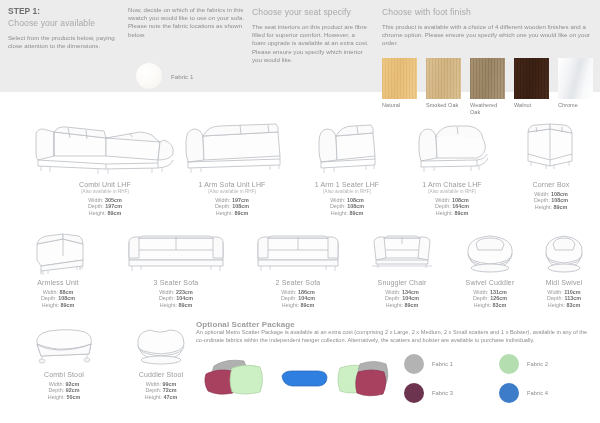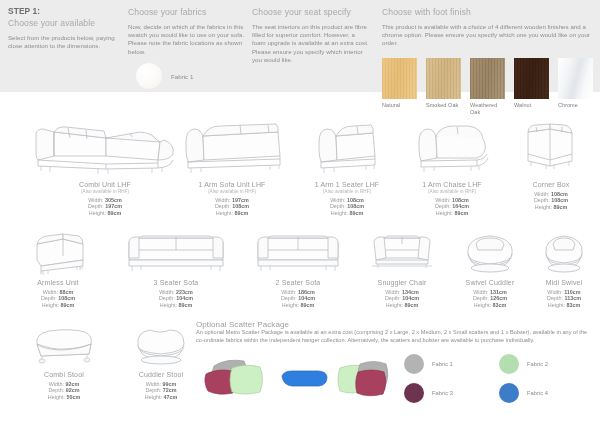--- a/index.html
+++ b/index.html
@@ -66,21 +66,21 @@
   .prow{position:relative;width:600px;}
   .cell{position:absolute;text-align:center;}
   .cell .art{display:flex;align-items:flex-end;justify-content:center;}
   .pname{font-size:7px;color:#9a9a9d;line-height:9px;margin-top:2px;letter-spacing:.15px;}
   .palso{font-size:4.6px;color:#b3b3b6;line-height:6px;letter-spacing:.05px;}
   .pdims{font-size:5.4px;color:#9a9a9d;line-height:6.6px;margin-top:1.5px;}
   .pdims b{color:#6d6d70;font-weight:bold;}
 
   
   .scatter{position:absolute;left:196px;top:320px;width:400px;}
-  .scatter-title{font-size:8px;color:#9d9da0;letter-spacing:.1px;margin:0 0 0 0;}
+  .scatter-title{font-size:8px;color:#9d9da0;letter-spacing:.1px;margin:0 0 0 0;font-weight:bold;}
   .scatter-body{font-size:5.6px;color:#8d8d90;line-height:7.6px;margin:0;letter-spacing:.02px;}
   .scatter-bottom{position:relative;margin-top:6px;height:54px;}
   .cushions{position:absolute;left:4px;top:2px;}
   .legend{position:absolute;left:208px;top:4px;width:190px;
           display:grid;grid-template-columns:repeat(2,1fr);row-gap:9px;}
   .legend-item{display:flex;align-items:center;gap:8px;}
   .legend-dot{width:20px;height:20px;border-radius:50%;}
   .legend-label{font-size:5.8px;color:#8d8d90;}
   svg{display:block;}
 </style>
@@ -89,21 +89,20 @@
 
 <div class="steps-band">
 
   <div class="step" id="step1">
     <p class="step-title">STEP 1:</p>
     <p class="step-sub">Choose your available</p>
     <p class="step-body">Select from the products below, paying close attention to the dimensions.</p>
   </div>
 
   <div class="step" id="step2">
-    <p class="step-sub">Choose your fabrics</p>
     <p class="step-body">Now, decide on which of the fabrics in this swatch you would like to use on your sofa. Please note the fabric locations as shown below.</p>
     <div class="fabric1-row">
       <div class="fabric1-dot"></div>
       <span class="fabric1-label">Fabric 1</span>
     </div>
   </div>
 
   <div class="step" id="step3">
     <p class="step-sub">Choose your seat specify</p>
     <p class="step-body">The seat interiors on this product are fibre filled for superior comfort. However, a foam upgrade is available at an extra cost. Please ensure you specify which interior you would like.</p>

